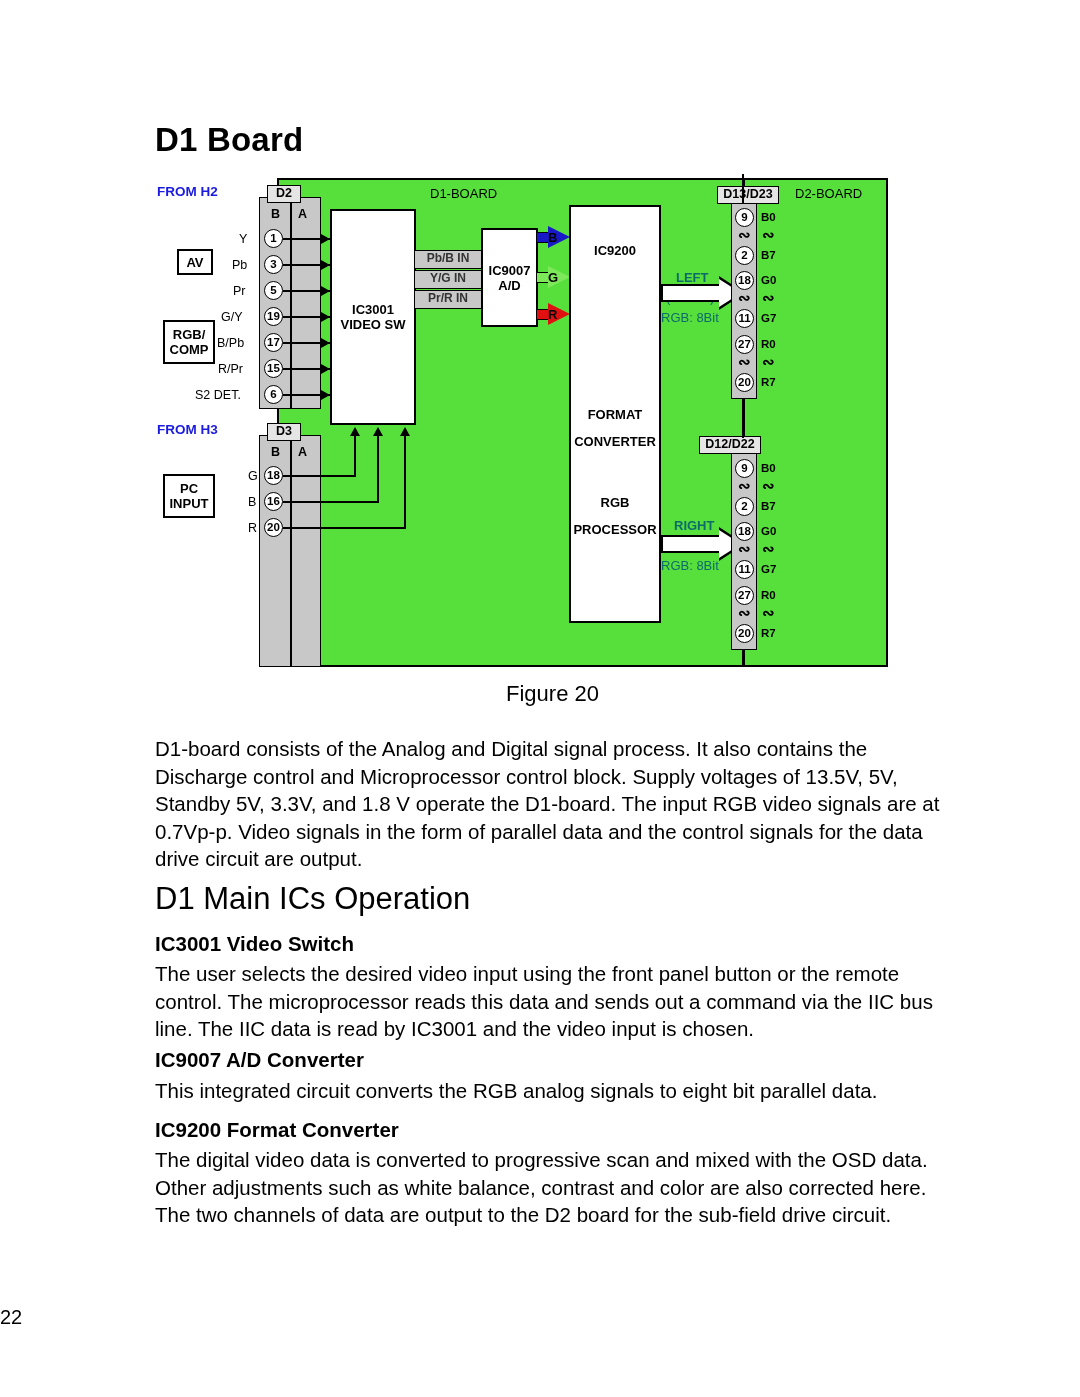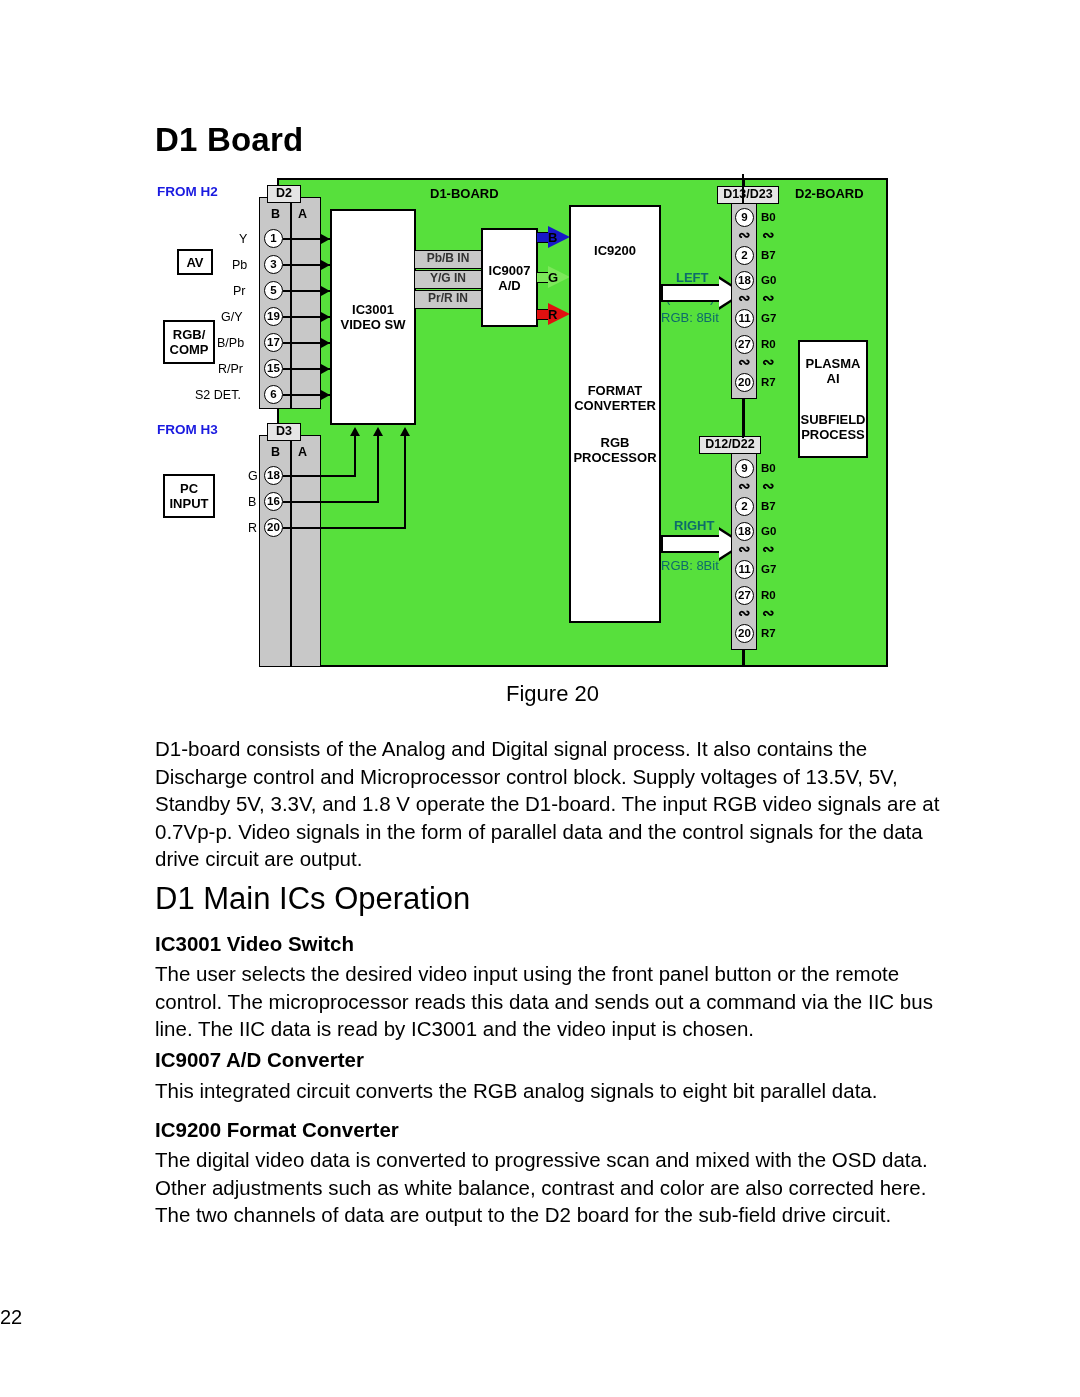--- a/index.html
+++ b/index.html
@@ -42,31 +42,31 @@
   
   .diagram{
     position:absolute;left:155px;top:172px;width:735px;height:498px;
   }
   .board-d1{
     position:absolute;left:122px;top:6px;width:611px;height:489px;
     background:#57e03c;border:2px solid #000;box-sizing:border-box;
   }
   .lbl{position:absolute;white-space:nowrap;}
   .lbl-blue{color:#1a1ae0;font-weight:bold;font-size:13.5px;}
-  .lbl-bold{font-weight:bold;font-size:13px;}
+  .lbl-bold{font-weight:normal;font-size:13px;}
   .lbl-small{font-size:12.5px;}
   .lbl-teal{color:#0d6b6b;font-size:13px;margin-top:48px;}
 
   .whitebox{
     position:absolute;background:#fff;border:2px solid #000;
     box-sizing:border-box;
     display:flex;flex-direction:column;align-items:center;justify-content:center;
     font-weight:bold;font-size:13px;text-align:center;line-height:15px;
   }
-  .whitebox.topalign{justify-content:flex-start;}
+  .whitebox.topalign{justify-content:flex-start;gap:12px;}
 
   .conn{
     position:absolute;background:#c8c8c8;border:1.5px solid #000;
     box-sizing:border-box;
   }
   .conn-tag{
     position:absolute;background:#e5e5e5;border:1.5px solid #000;
     font-weight:bold;font-size:12.5px;text-align:center;
     line-height:15px;box-sizing:border-box;
   }
@@ -312,27 +312,20 @@
     <div class="pinlbl" style="left:606px;top:290px;">B0</div>
     <div class="squig" style="left:607px;top:305px;">∾</div>
     <div class="pinlbl" style="left:606px;top:328px;">B7</div>
     <div class="pinlbl" style="left:606px;top:353px;">G0</div>
     <div class="squig" style="left:607px;top:368px;">∾</div>
     <div class="pinlbl" style="left:606px;top:391px;">G7</div>
     <div class="pinlbl" style="left:606px;top:417px;">R0</div>
     <div class="squig" style="left:607px;top:432px;">∾</div>
     <div class="pinlbl" style="left:606px;top:455px;">R7</div>
 
-    <div class="whitebox topalign" style="left:643px;top:168px;width:70px;height:118px;padding-top:14px;">
-      <span>PLASMA</span>
-      <span>AI</span>
-      <span style="height:26px;"></span>
-      <span>SUBFIELD</span>
-      <span>PROCESS</span>
-    </div>
 
   </div>
 
   <div class="fig-caption">Figure 20</div>
 
   <div class="body-para" style="top:735px;">D1-board consists of the Analog and Digital signal process. It also contains the Discharge control and Microprocessor control block. Supply voltages of 13.5V, 5V, Standby 5V, 3.3V, and 1.8 V operate the D1-board. The input RGB video signals are at 0.7Vp-p. Video signals in the form of parallel data and the control signals for the data drive circuit are output.</div>
 
   <div class="h2" style="top:881px;">D1 Main ICs Operation</div>
 
   <div class="h3" style="top:932px;">IC3001 Video Switch</div>

